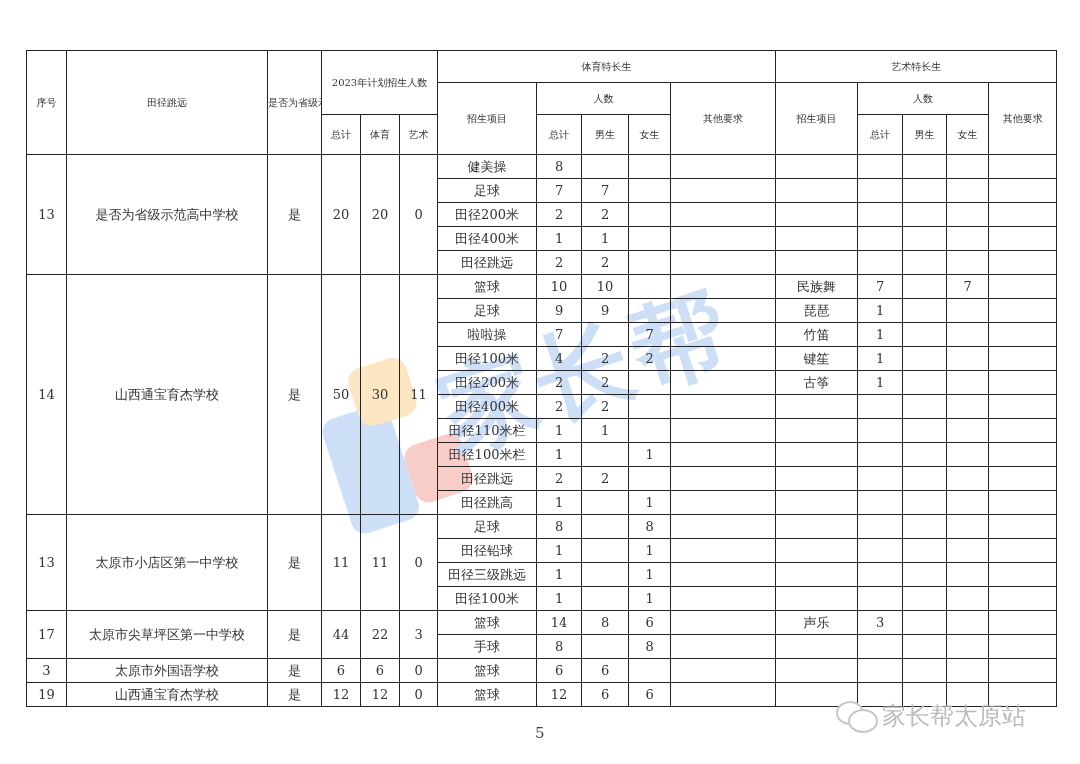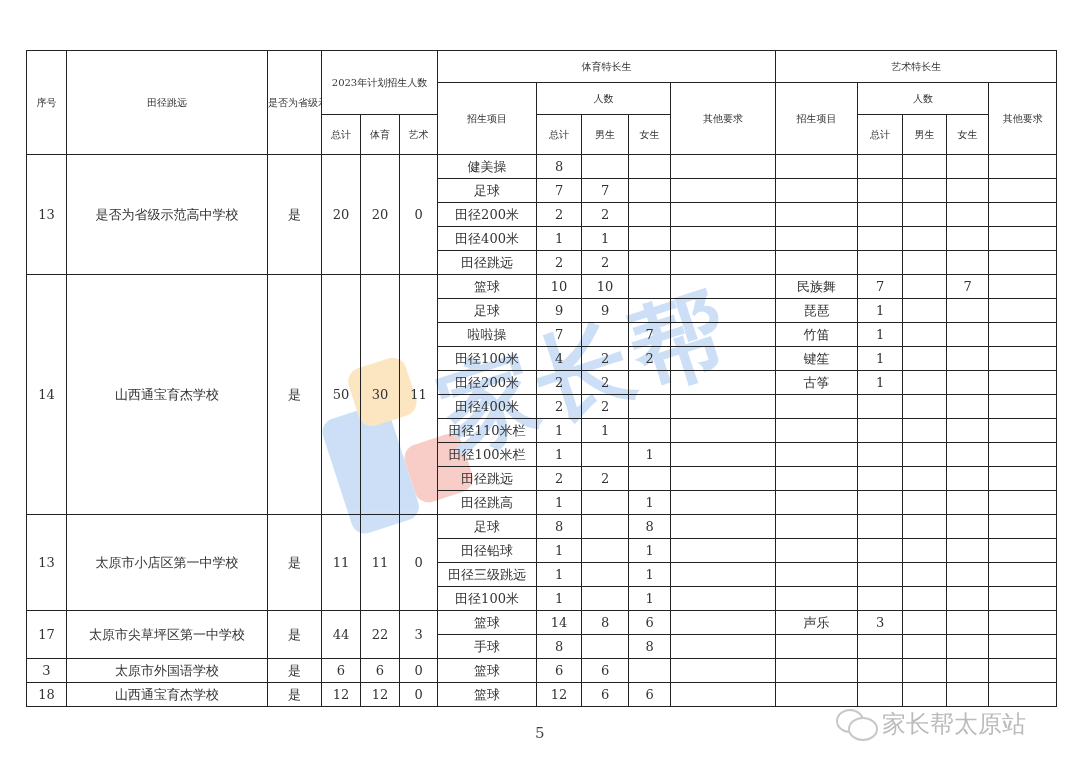--- a/index.html
+++ b/index.html
@@ -13,21 +13,21 @@
   th.wrap { white-space:normal; }
   tr.hr1 { height:32px; } tr.hr2 { height:32px; } tr.hr3 { height:40px; }
   tr.dr { height:24px; }
   .watermark { position:absolute; left:320px; top:290px; width:460px; height:200px; pointer-events:none;
                opacity:0.28; transform:rotate(-18deg); }
   .wm-block { position:absolute; border-radius:14px; }
   .wm-text { position:absolute; left:120px; top:30px; font-size:96px; font-weight:bold; color:#4a90e2;
              font-family:"DejaVu Sans",sans-serif; letter-spacing:4px; }
   .page-num { position:absolute; left:535px; top:724px; font-size:15px; color:#444; }
   .wechat { position:absolute; left:836px; top:700px; display:flex; align-items:center; gap:6px;
-            color:#bbb; font-size:24px; font-family:Liberation Sans, sans-serif;margin-top:8px; }
+            color:#bbb; font-size:24px; font-family:Liberation Sans, sans-serif; }
   .wechat-icon { width:40px; height:30px; position:relative; }
   .bubble1 { position:absolute; left:0; top:0; width:24px; height:20px; border:2px solid #c8c8c8; border-radius:50%; background:#fff; }
   .bubble2 { position:absolute; left:12px; top:8px; width:26px; height:20px; border:2px solid #c8c8c8; border-radius:50%; background:#fff; }
 </style>
 </head>
 <body>
 
 <div class="watermark">
   <div class="wm-block" style="left:0;top:60px;width:70px;height:120px;background:#4a90e2;"></div>
   <div class="wm-block" style="left:40px;top:20px;width:60px;height:60px;background:#f5a623;"></div>
@@ -372,21 +372,21 @@
         <td>6</td>
         <td></td>
         <td></td>
         <td></td>
         <td></td>
         <td></td>
         <td></td>
         <td></td>
       </tr>
       <tr class="dr">
-        <td rowspan="1">18</td>
+        <td rowspan="1">19</td>
         <td rowspan="1">山西通宝育杰学校</td>
         <td rowspan="1">是</td>
         <td rowspan="1">12</td>
         <td rowspan="1">12</td>
         <td rowspan="1">0</td>
         <td>篮球</td>
         <td>12</td>
         <td>6</td>
         <td>6</td>
         <td></td>

